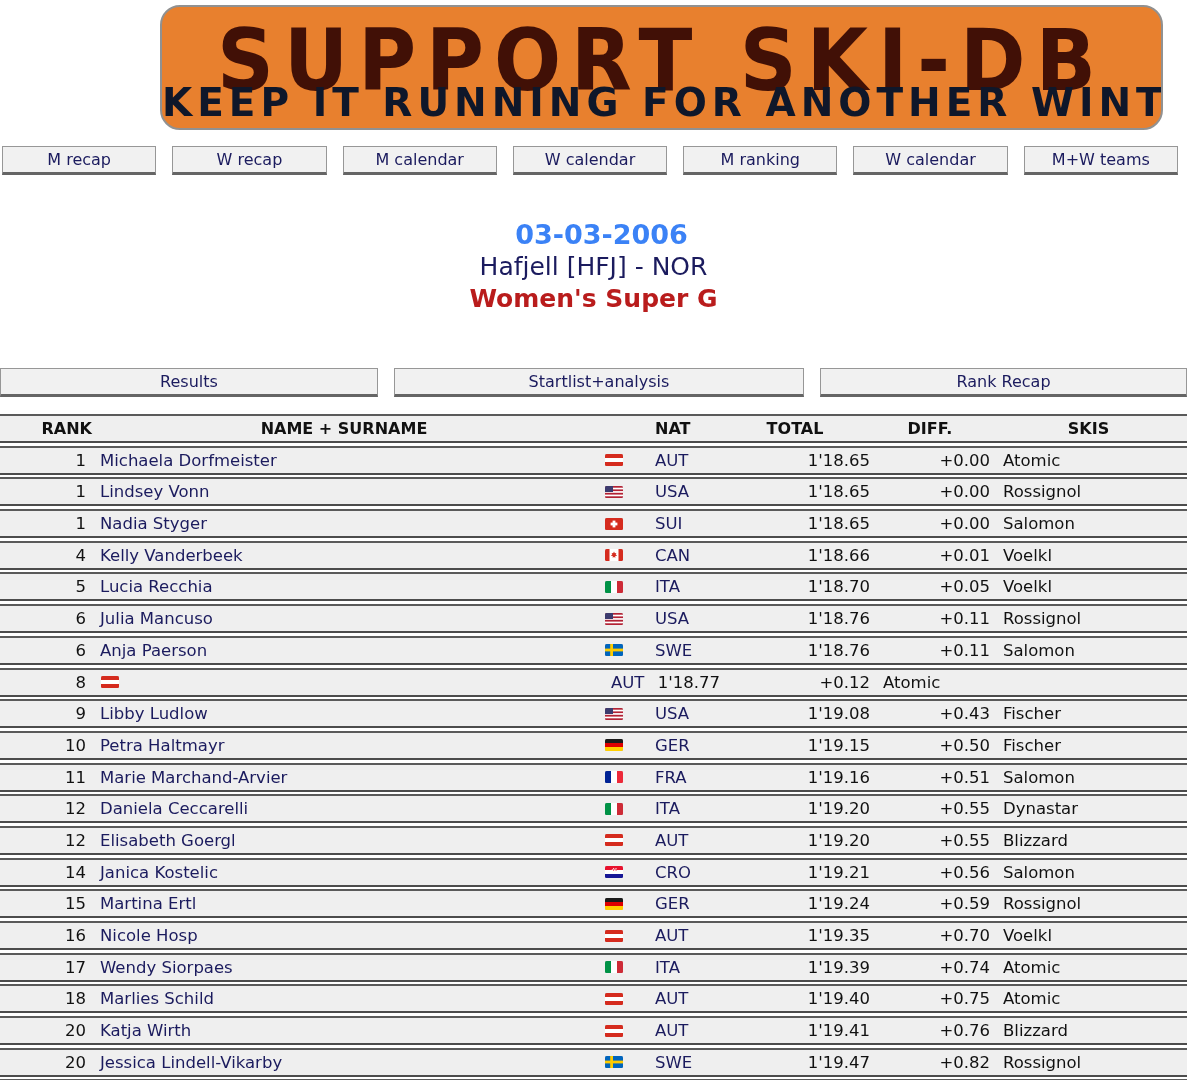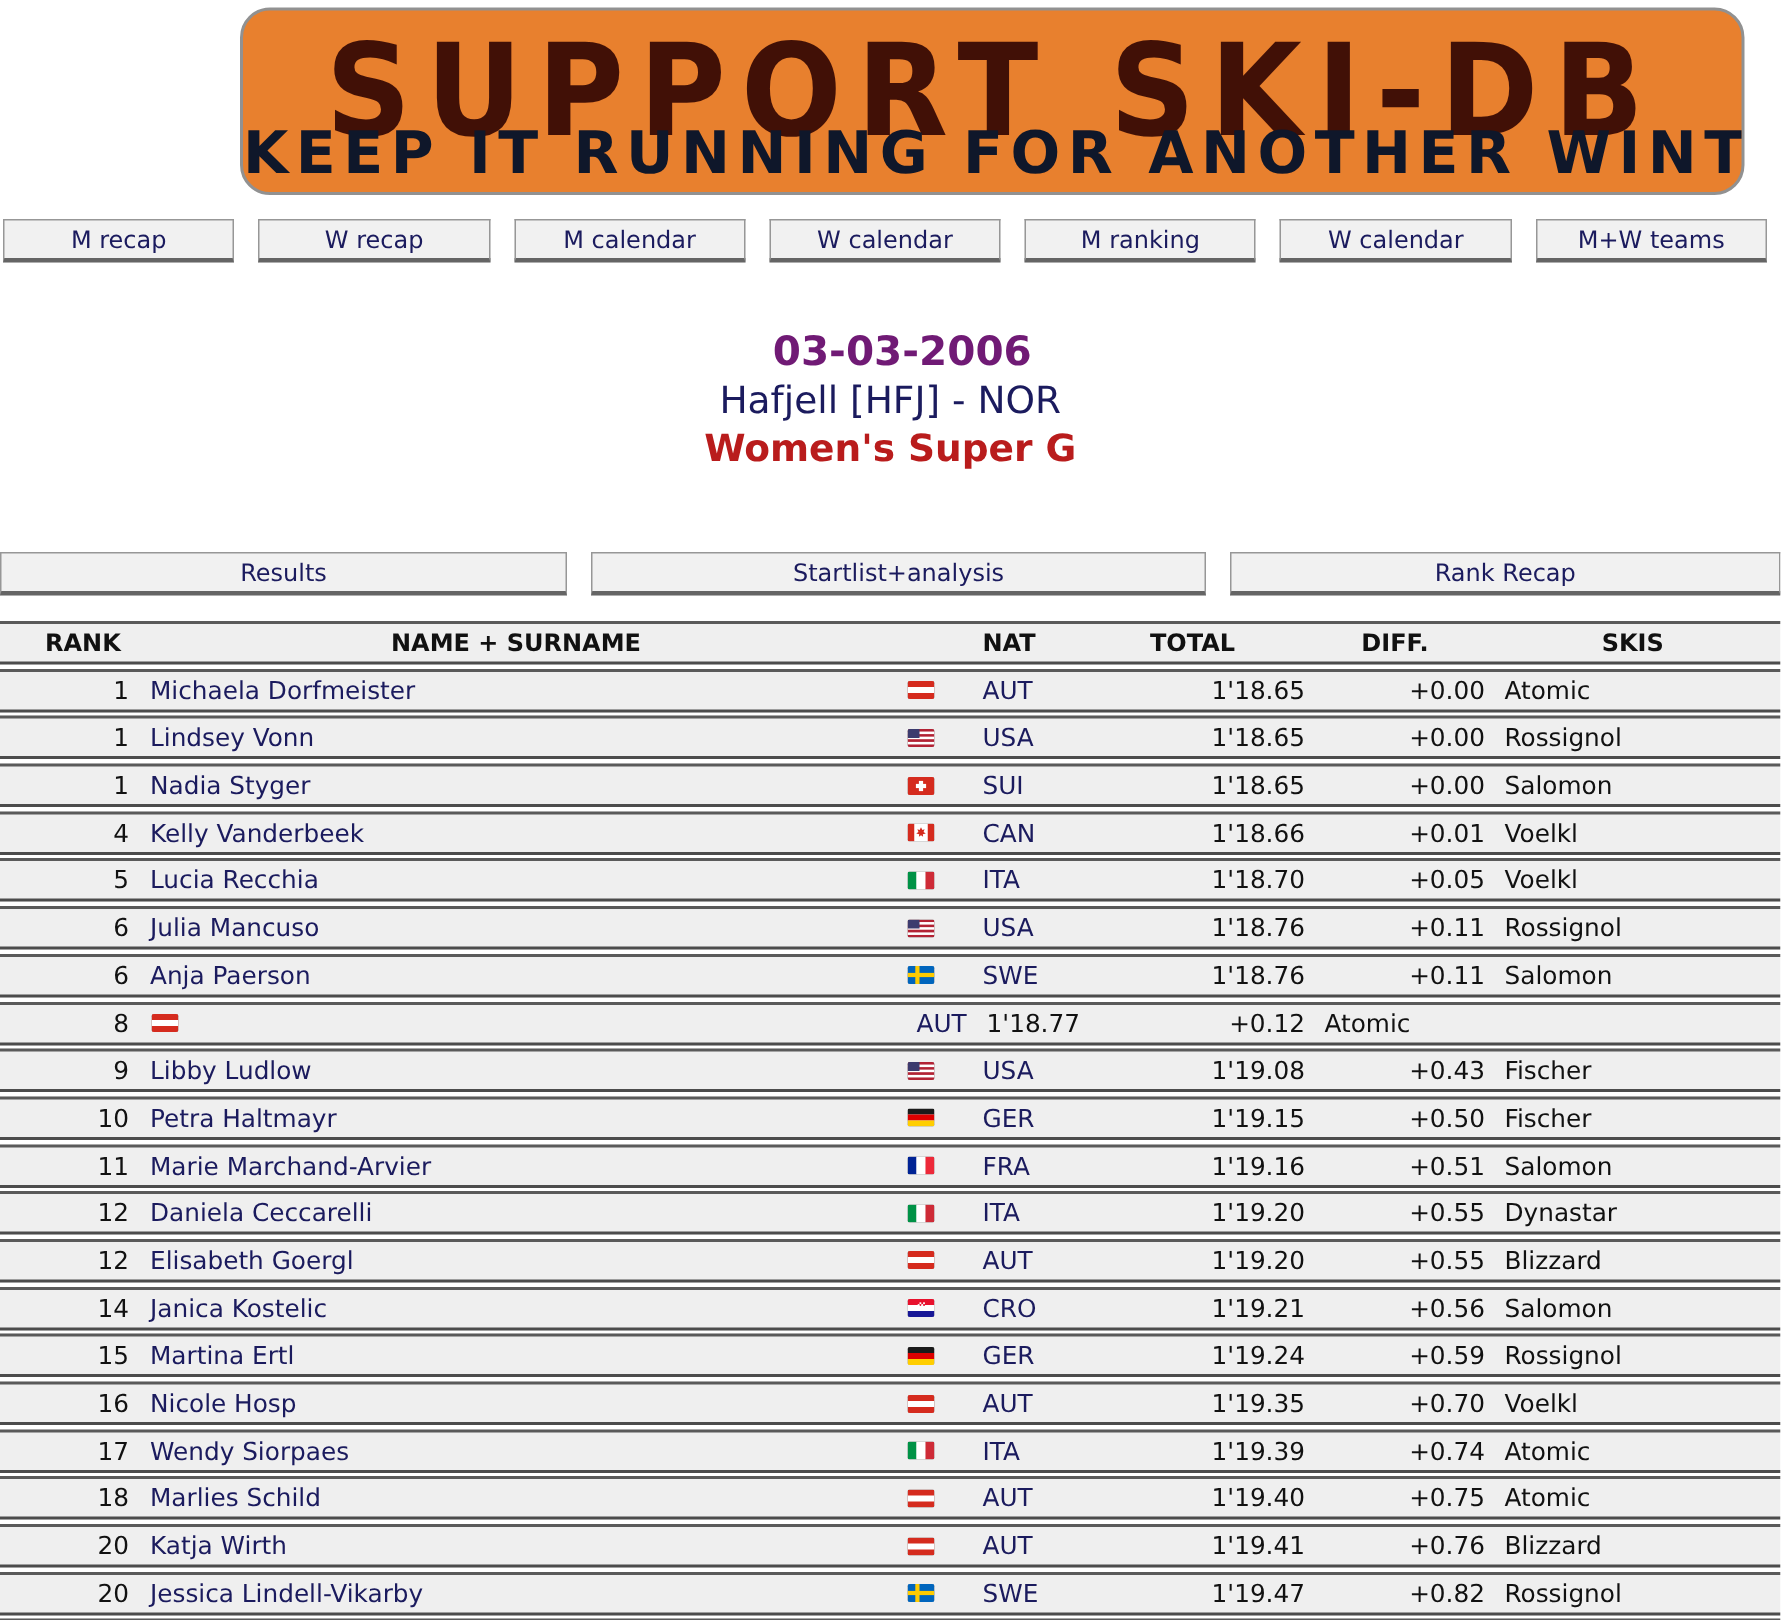--- a/index.html
+++ b/index.html
@@ -23,41 +23,41 @@
   .bar-item{background:#f1f1f1;border:1px solid #979797;border-bottom:3px solid #656565;
           text-align:center;font-size:16px;color:#1b1b5e;padding:3px 0 2px;
           line-height:20px;cursor:pointer;white-space:nowrap;}
   .navbar .bar-item{flex:1 1 0;}
   .tabbar .t0{flex:0 0 376px;}
   .tabbar .t1{flex:0 0 408px;}
   .tabbar .t2{flex:1 1 auto;}
 
   
   .event-header{margin-top:43px;text-align:center;}
-  .event-date{font-size:27px;font-weight:700;color:#701a75;line-height:33px;padding-left:16px;}
+  .event-date{font-size:27px;font-weight:700;color:#3b82f6;line-height:33px;padding-left:16px;}
   .event-location{font-size:25px;color:#1b1b5e;line-height:32px;}
   .event-discipline{font-size:25px;font-weight:700;color:#b91c1c;line-height:32px;}
 
   
   .results{margin-top:17px;}
   .grid{display:grid;grid-template-columns:92px 504px 44px 80px 150px 120px auto;
         align-items:center;}
   .strip{background:#efefef;border-top:2px solid #5a5a5a;border-bottom:2px solid #4c4c4c;
         height:25px;line-height:25px;margin-bottom:2.7px;}
   .thead{font-weight:700;font-size:16px;color:#111;}
   .row{font-size:16.5px;color:#111;}
   .c-rank{text-align:right;padding-right:6px;}
   .c-name{padding-left:8px;color:#1b1b5e;cursor:pointer;white-space:nowrap;
           overflow:hidden;}
   .c-flag{padding-left:9px;display:flex;align-items:center;}
   .c-nat{padding-left:15px;color:#1b1b5e;}
   .c-total{text-align:right;}
   .c-diff{text-align:right;}
   .c-skis{padding-left:13px;}
-  .h-rank{text-align:left;padding-left:30px;}
+  .h-rank{text-align:right;padding-left:30px;}
   .h-name{text-align:center;}
   .h-nat{text-align:left;padding-left:15px;}
   .h-total{text-align:center;}
   .h-diff{text-align:center;}
   .h-skis{text-align:center;}
   .flag{display:inline-block;width:18px;height:12px;border-radius:1.5px;overflow:hidden;
         box-shadow:inset 0 0 1px rgba(0,0,0,.55), inset 0 4px 3px rgba(255,255,255,.28);
         line-height:0;}
   .flag svg{display:block;}
 </style>

